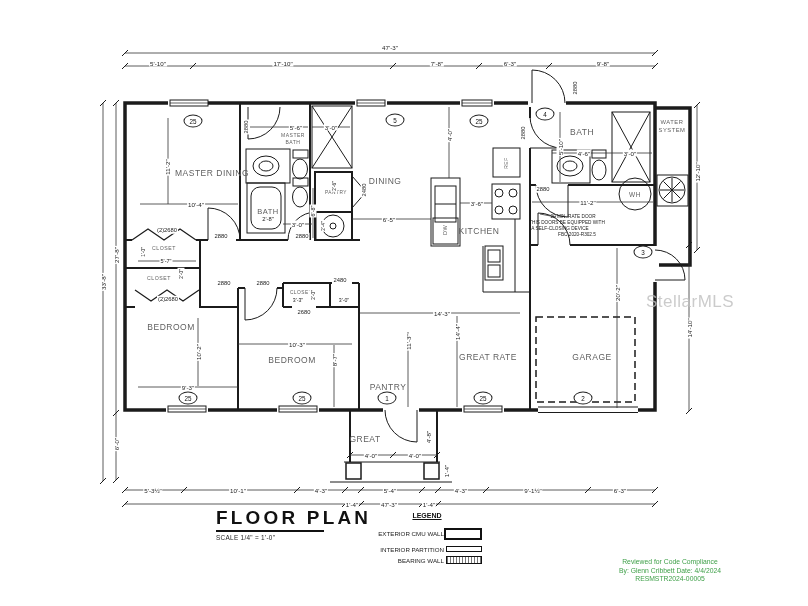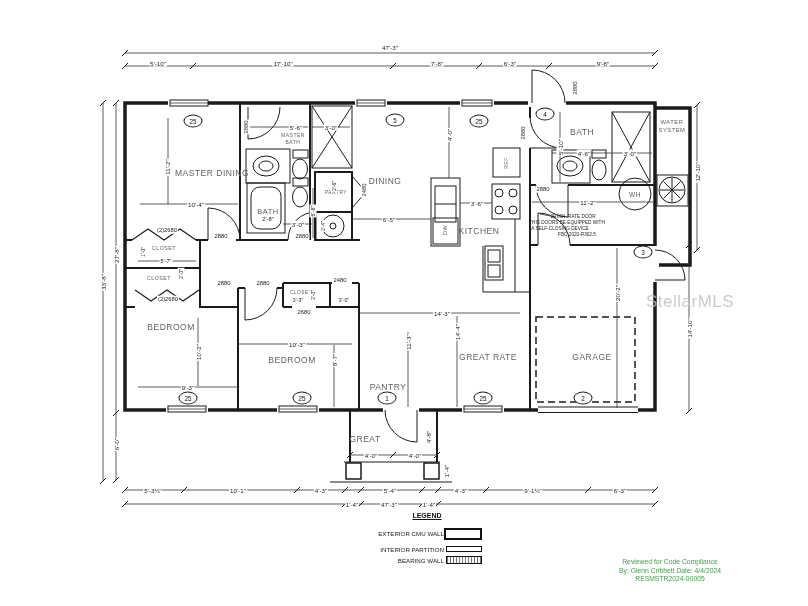--- a/index.html
+++ b/index.html
@@ -290,20 +290,25 @@
       <span class="tag" style="left: 479px; top: 121px;">25</span>
       <span class="tag" style="left: 545px; top: 114px;">4</span>
       <span class="tag" style="left: 643px; top: 252px;">3</span>
       <span class="tag" style="left: 188px; top: 398px;">25</span>
       <span class="tag" style="left: 302px; top: 398px;">25</span>
       <span class="tag" style="left: 483px; top: 398px;">25</span>
       <span class="tag" style="left: 387px; top: 398px;">1</span>
       <span class="tag" style="left: 583px; top: 398px;">2</span>
     </div>
 
+  <div id="titleblock">
+    <div id="plan-title">FLOOR PLAN</div>
+    <div id="title-underline"></div>
+    <div id="scale-note">SCALE 1/4" = 1'-0"</div>
+  </div>
 
   <div id="legendblock">
     <div id="legend-heading">LEGEND</div>
   <div class="legend-row" style="top: 19px;">
         <span class="legend-label">EXTERIOR CMU WALL</span>
         <div class="legend-sym sym-cmu"></div>
       </div>
       <div class="legend-row" style="top: 35px;">
         <span class="legend-label">INTERIOR PARTITION</span>
         <div class="legend-sym sym-partition"></div>

